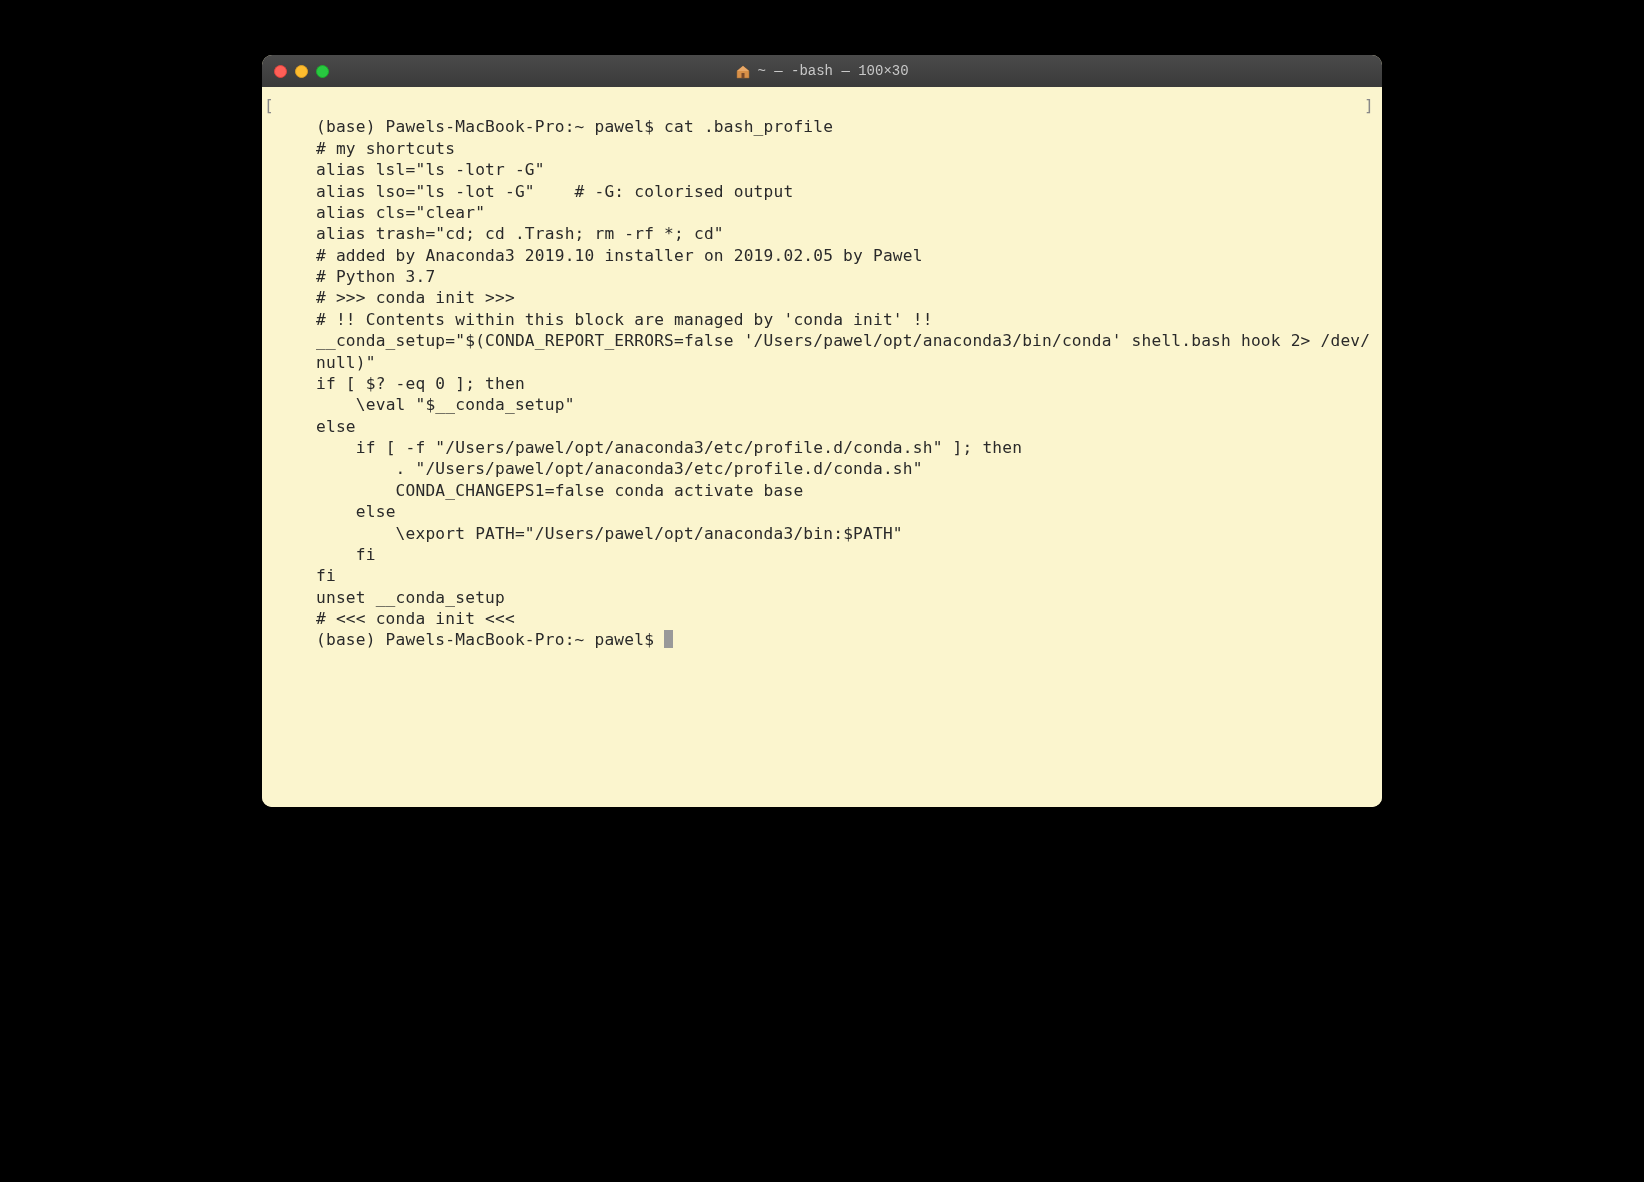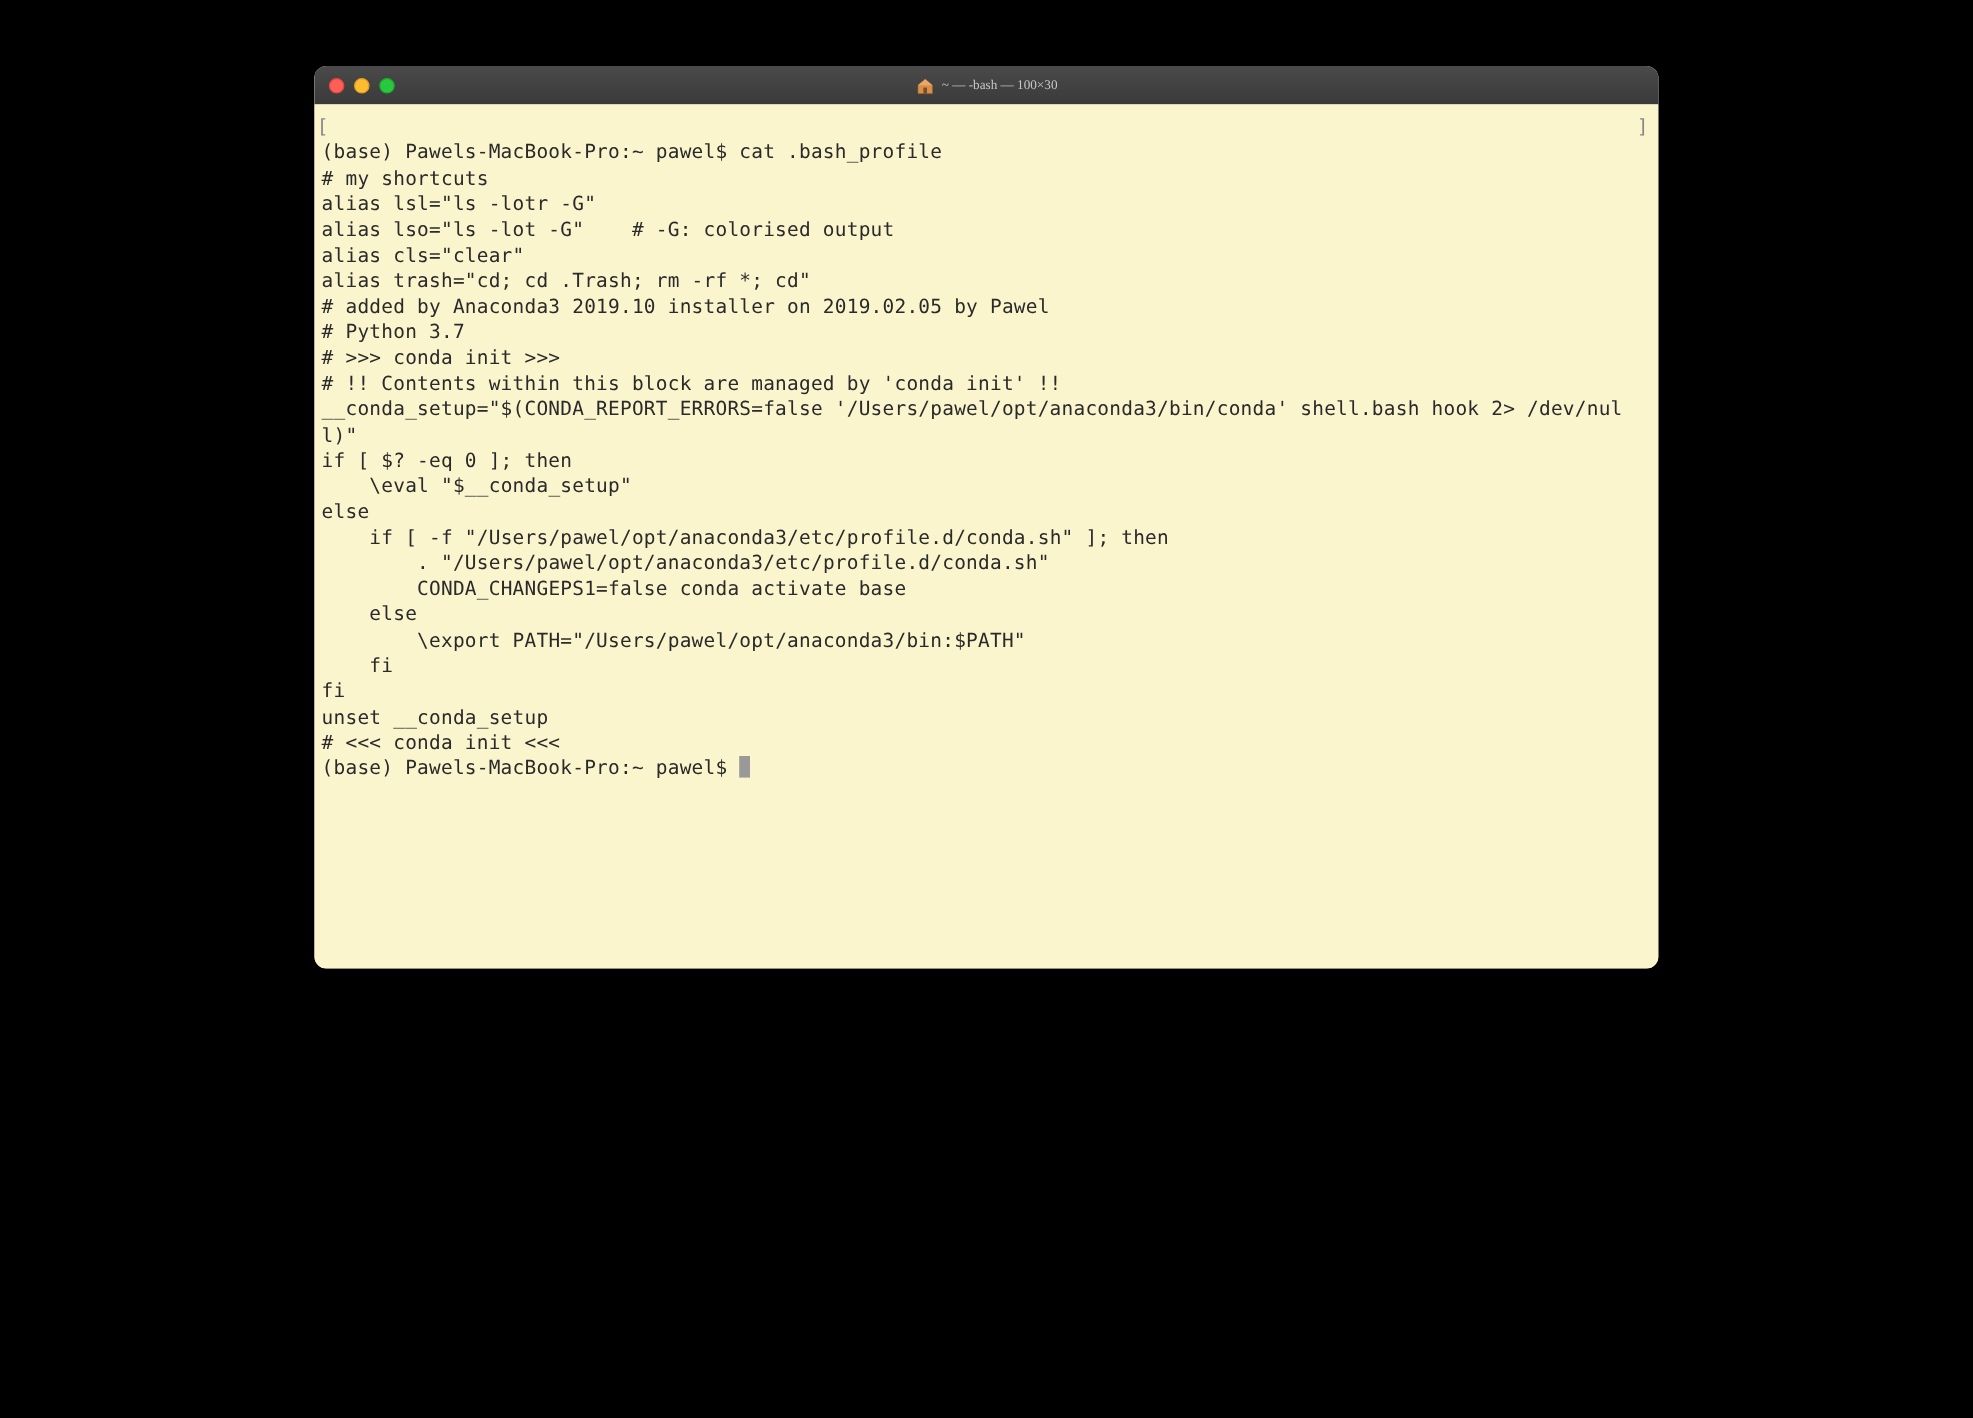--- a/index.html
+++ b/index.html
@@ -69,41 +69,42 @@
       position: relative;
     }
     
     .home-icon svg {
       width: 100%;
       height: 100%;
     }
     
     .window-title {
       color: #c8c8c8;
-      font-size: 11px;
-      font-family: Liberation Serif, serif;
+      font-size: 14px;
+      font-family: Liberation Mono, monospace;
       font-weight: 400;
     }
     
     .terminal-body {
       padding: 8px 6px 10px 6px;
       background: #fbf5ce;
       font-size: 16.2px;
       line-height: 1.32;
       color: #2a2a2a;
       min-height: 720px;
       white-space: pre;
       font-family: "SF Mono", "Menlo", "Monaco", "Consolas", monospace;
       letter-spacing: 0.2px;
       position: relative;
     }
     
     .terminal-line {
       white-space: pre-wrap;
       word-break: break-all;
+      margin-left: 48px;
     }
     
     .cursor {
       display: inline-block;
       width: 9px;
       height: 18px;
       background: #999;
       vertical-align: text-bottom;
       margin-bottom: 1px;
     }

